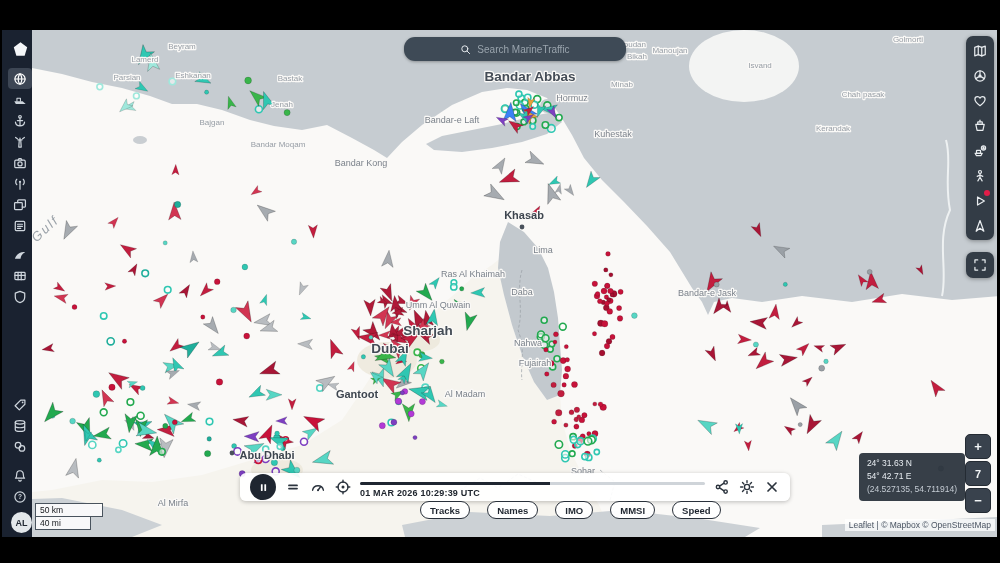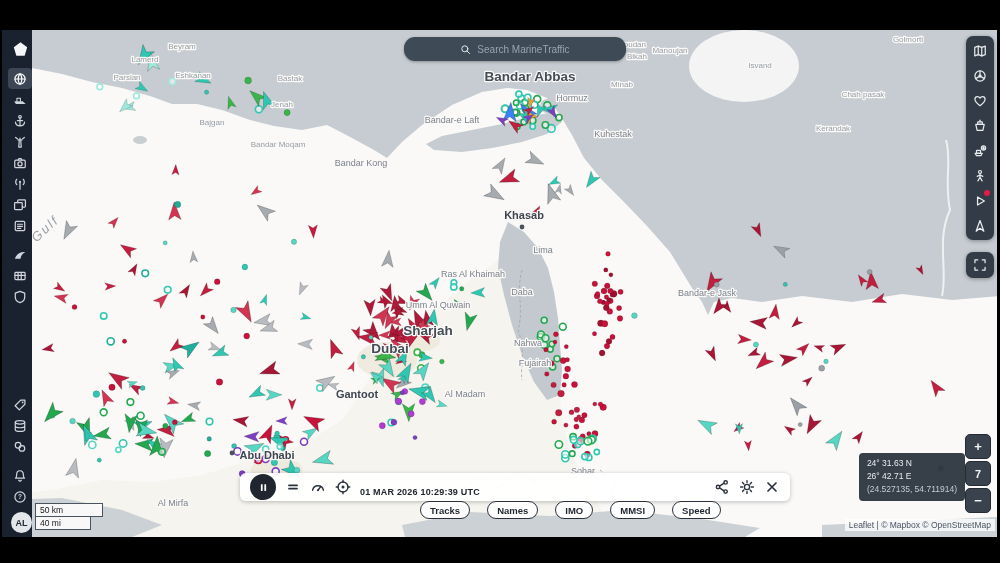--- a/index.html
+++ b/index.html
@@ -66,21 +66,21 @@
 
   
   .playback{position:absolute;left:208px;top:443px;width:550px;height:28px;background:rgba(255,255,255,.93);
             border-radius:6px;display:flex;align-items:center;padding:0 10px;box-sizing:border-box;gap:9px;
             box-shadow:0 1px 4px rgba(0,0,0,.25);}
   .pb-pause{width:26px;height:26px;border-radius:50%;background:#1f2630;color:#fff;display:flex;
             align-items:center;justify-content:center;flex:0 0 auto;cursor:pointer;}
   .pb-pause svg{width:15px;height:15px;}
   .pb-ic{width:16px;height:16px;color:#2b333d;flex:0 0 auto;cursor:pointer;}
   .pb-ic svg{width:16px;height:16px;}
-  .pb-timeline{flex:1 1 auto;display:flex;flex-direction:row;padding-top:6px;cursor:pointer;}
+  .pb-timeline{flex:1 1 auto;display:flex;flex-direction:column;padding-top:6px;cursor:pointer;}
   .pb-track{height:3px;background:#cfd4d9;border-radius:2px;overflow:hidden;}
   .pb-fill{height:100%;background:#1f2630;}
   .pb-time{margin-top:3px;font-size:9px;font-weight:bold;color:#20262e;letter-spacing:.2px;}
 
   
   .toggle-row{position:absolute;left:388px;top:471px;display:flex;gap:17px;}
   .pill{background:rgba(255,255,255,.96);border:1.4px solid #2a313b;border-radius:11px;
         padding:2.5px 9px;font-size:9.5px;font-weight:bold;color:#1f2630;cursor:pointer;white-space:nowrap;}
 
   
@@ -831,21 +831,21 @@
       </div>
 
       <div class="zoom-ctrl">
         <div class="zoom-btn">+</div>
         <div class="zoom-btn zoom-lvl">7</div>
         <div class="zoom-btn">−</div>
       </div>
 
       <div class="coords-box">
         <div>24° 31.63 N</div>
-        <div>26° 42.71 E</div>
+        <div>54° 42.71 E</div>
         <div class="dim">(24.527135, 54.711914)</div>
       </div>
 
       <div class="playback">
         <div class="pb-pause">
             <span id="pause-icon-slot" style="display: flex;">
               <svg viewBox="0 0 16 16" fill="none" stroke="currentColor" stroke-width="1.4" stroke-linecap="round" stroke-linejoin="round">
                 <rect x="5.2" y="4.4" width="1.9" height="7.2" rx=".4" fill="currentColor" stroke="none"></rect>
                 <rect x="8.9" y="4.4" width="1.9" height="7.2" rx=".4" fill="currentColor" stroke="none"></rect>
               </svg>

